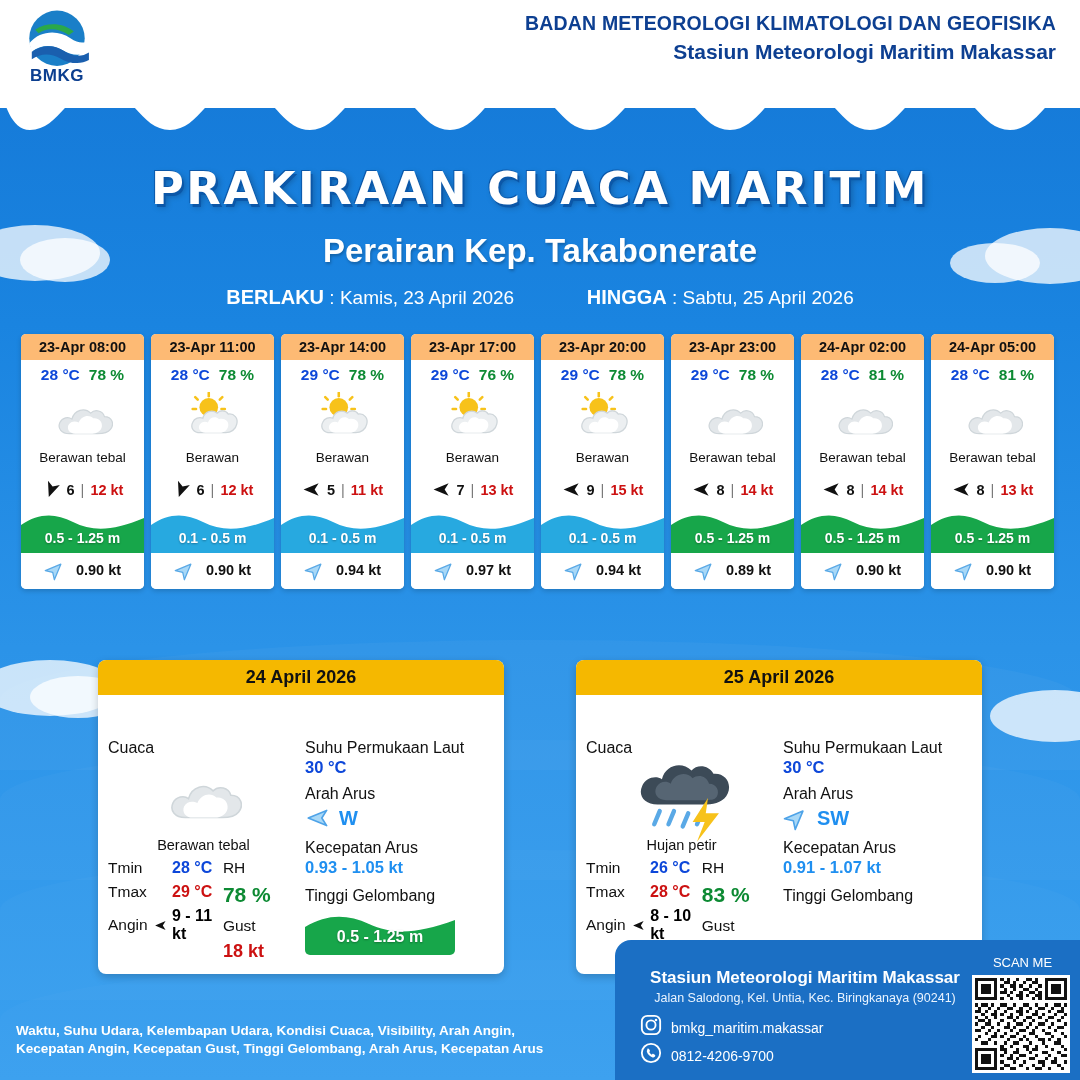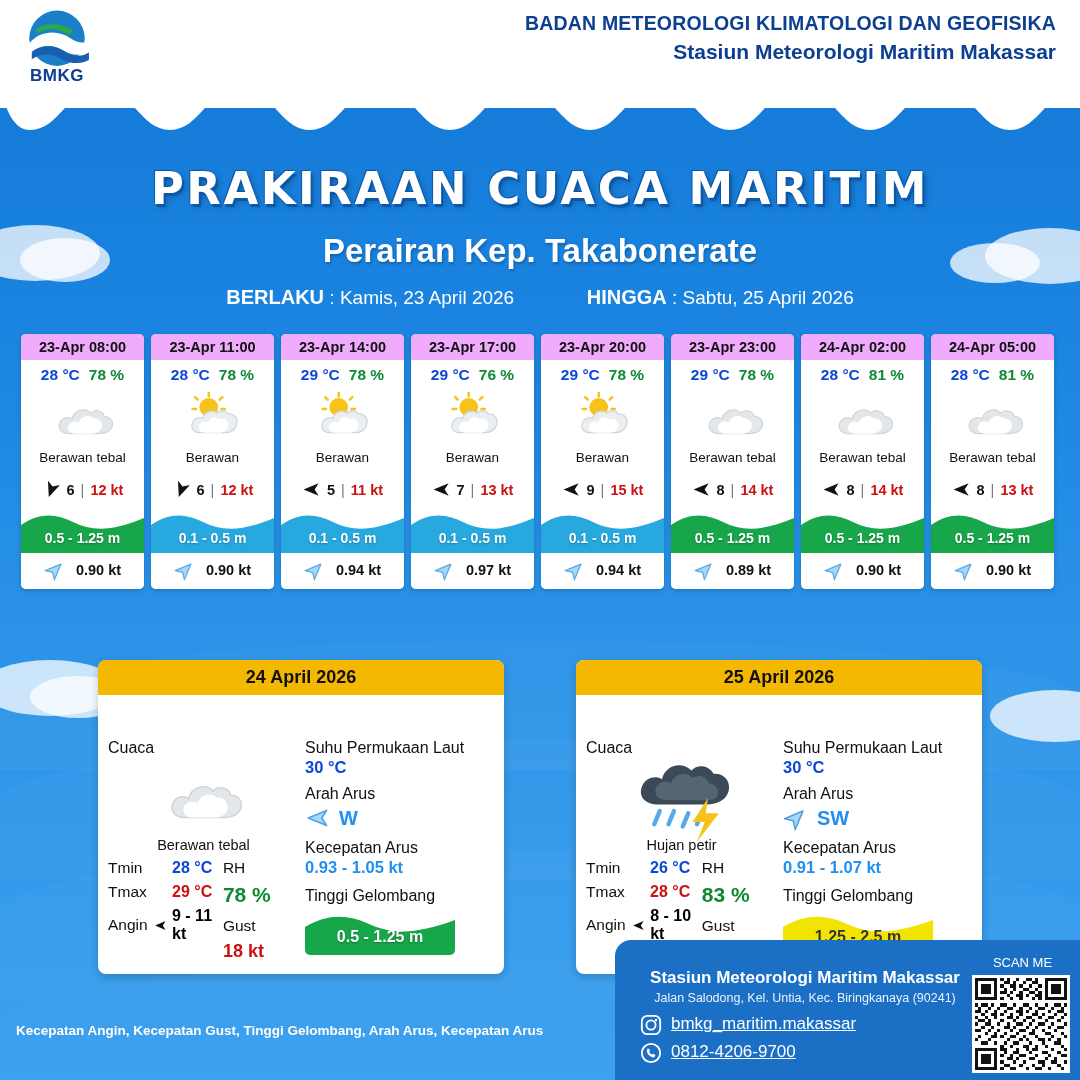--- a/index.html
+++ b/index.html
@@ -88,21 +88,21 @@
     position: absolute; top: 334px; left: 21px; width: 1040px;
     display: flex; gap: 7px; z-index: 10;
   }
   .hcard {
     width: 123px; background: #ffffff;
     border-radius: 5px; overflow: hidden;
     box-shadow: 0 2px 5px rgba(0,0,0,.18);
     display: flex; flex-direction: column;
   }
   .hcard-head {
-    background: #f0abfc; color: #111; font-weight: bold;
+    background: #fdba74; color: #111; font-weight: bold;
     font-size: 14.5px; text-align: center; padding: 5px 0 5px;
   }
   .hcard-temp {
     display: flex; justify-content: center; gap: 9px; align-items: baseline;
     padding: 6px 0 2px;
   }
   .hcard-temp .t { color: #0d47d9; font-weight: bold; font-size: 15.5px; }
   .hcard-temp .h { color: #0d8a33; font-weight: bold; font-size: 15.5px; }
   .hcard-icon { height: 62px; display: flex; align-items: center; justify-content: center; }
   .hcard-desc {
@@ -180,22 +180,22 @@
   }
   .footer-title {
     position: absolute; left: 640px; top: 968px; width: 330px; text-align: center;
     color: #fff; font-weight: bold; font-size: 17px; z-index: 12;
   }
   .footer-addr {
     position: absolute; left: 625px; top: 991px; width: 360px; text-align: center;
     color: #eaf4ff; font-size: 12.5px; z-index: 12;
   }
   .footer-row {
-    position: absolute; left: 640px; color: #fff; font-size: 17px; z-index: 12;
-    display: flex; align-items: flex-start; gap: 9px; text-decoration: underline;
+    position: absolute; left: 640px; color: #fff; font-size: 14px; z-index: 12;
+    display: flex; align-items: flex-end; gap: 9px;
   }
   .fr1 { top: 1014px; }
   .fr2 { top: 1042px; }
   .scanme {
     position: absolute; left: 970px; top: 955px; width: 105px; text-align: center;
     color: #fff; font-size: 13px; z-index: 12;
   }
   .qr {
     position: absolute; left: 972px; top: 975px; width: 98px; height: 98px;
     background: #fff; z-index: 12; padding: 3px;
@@ -707,26 +707,20 @@
         <div class="dlabel" style="margin-top:8px">Arah Arus</div>
         <div class="arah-val">
           <svg width="26" height="26" viewBox="0 0 24 24" style="transform:rotate(45deg)">
     <path d="M12 3 L19 20 L12 15.5 L5 20 Z" fill="#a8d8f7" stroke="#4ea3e8" stroke-width="1.5" stroke-linejoin="round"></path>
   </svg>
           <span class="txt">SW</span>
         </div>
         <div class="dlabel" style="margin-top:8px">Kecepatan Arus</div>
         <div class="kec-val">0.91  - 1.07 kt</div>
         <div class="dlabel" style="margin-top:10px">Tinggi Gelombang</div>
-        <div class="tg-chip yellow">
-          <svg class="wave-svg" viewBox="0 0 150 44" preserveAspectRatio="none" style="height:44px">
-            <path d="M0,16 C22,3 42,3 64,13 C88,24 112,23 150,9 L150,44 L0,44 Z" fill="#f2e300"></path>
-          </svg>
-          <span class="txt">1.25 - 2.5 m</span>
-        </div>
       </div>
     </div>
   </div>
     </div>
 
   <div class="footer-panel"></div>
   <div class="footer-title">Stasiun Meteorologi Maritim Makassar</div>
   <div class="footer-addr">Jalan Salodong, Kel. Untia, Kec. Biringkanaya (90241)</div>
 
   <div class="footer-row fr1">
@@ -949,16 +943,17 @@
           <rect x="11" y="28" width="2" height="1"></rect>
           <rect x="16" y="28" width="1" height="1"></rect>
           <rect x="19" y="28" width="2" height="1"></rect>
           <rect x="23" y="28" width="1" height="1"></rect>
           <rect x="27" y="28" width="1" height="1"></rect>
       </g>
     </svg>
   </div>
 
   <div class="note">
+    <div class="nt-line">Waktu, Suhu Udara, Kelembapan Udara, Kondisi Cuaca, Visibility, Arah Angin,</div>
     <div class="nt-line">Kecepatan Angin, Kecepatan Gust, Tinggi Gelombang, Arah Arus, Kecepatan Arus</div>
   </div>
 
 </div>
 
 </body></html>

